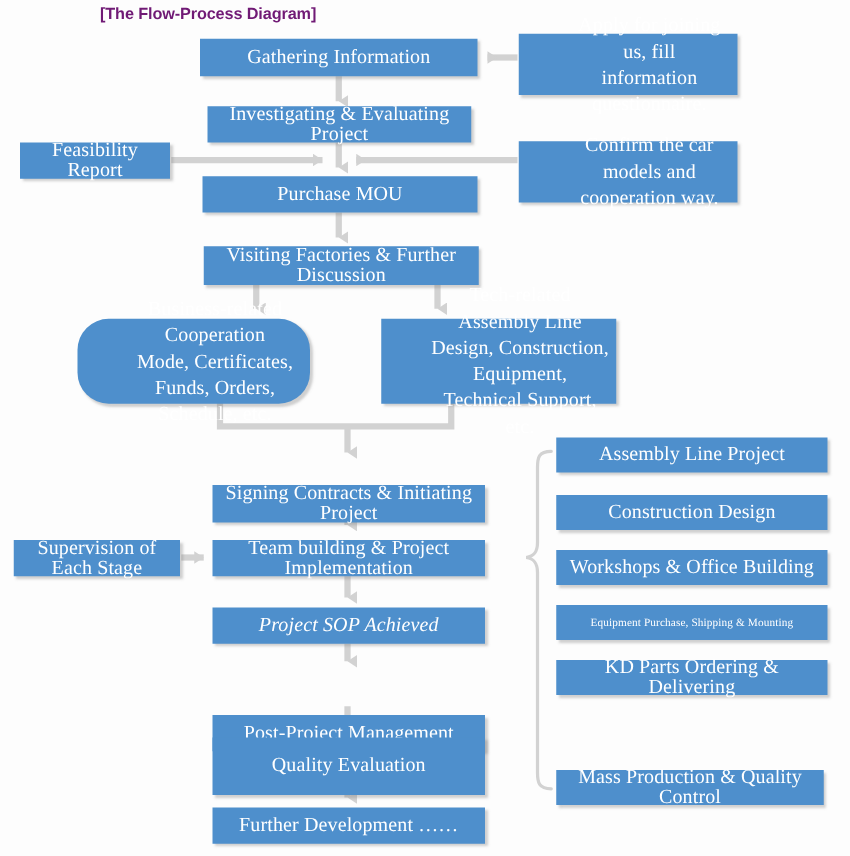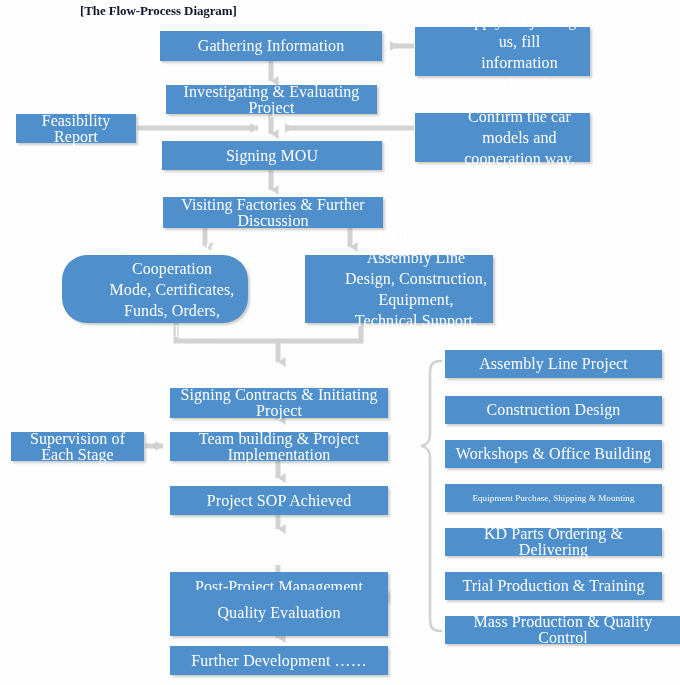--- a/index.html
+++ b/index.html
@@ -20,24 +20,24 @@
     left: 0;
     top: 0;
     width: 680px;
     height: 685px;
     pointer-events: none;
   }
   .title {
     position: absolute;
     left: 48px;
     top: 3px;
-    font-family: Liberation Serif, serif;
+    font-family: Liberation Sans, sans-serif;
     font-size: 13px;
     font-weight: bold;
-    color: #0f172a;
+    color: #701a75;
     letter-spacing: -0.1px;
     white-space: nowrap;
     padding-left: 32px;
   }
   .box {
     position: absolute;
     box-sizing: border-box;
     background: #4e8fcc;
     color: #ffffff;
     display: flex;
@@ -131,36 +131,36 @@
 
   <div class="box" style="left:160px; top:31px; width:222px; height:30px;">
     <span>Gathering Information</span>
   </div>
 
   <div class="box" style="left:166px; top:85px; width:211px; height:29px;">
     <span>Investigating &amp; Evaluating Project</span>
   </div>
 
   <div class="box" style="left:162px; top:141px; width:220px; height:29px;">
-    <span>Signing MOU</span>
+    <span>Purchase MOU</span>
   </div>
 
   <div class="box" style="left:163px; top:197px; width:220px; height:31px;">
     <span>Visiting Factories &amp; Further Discussion</span>
   </div>
 
   <div class="box" style="left:170px; top:369px; width:218px; height:30px;margin-top:19px;">
     <span>Signing Contracts &amp; Initiating Project</span>
   </div>
 
   <div class="box" style="left:170px; top:432px; width:218px; height:29px;">
     <span>Team building &amp; Project Implementation</span>
   </div>
 
-  <div class="box" style="left:170px; top:486px; width:218px; height:29px;">
+  <div class="box" style="left:170px; top:486px; width:218px; height:29px;font-style:italic;">
     <span>Project SOP Achieved</span>
   </div>
 
   <div class="box" style="left:170px; top:536px; width:218px; height:29px;margin-top:36px;">
     <span>Post-Project Management</span>
   </div>
 
   <div class="box" style="left:170px; top:590px; width:218px; height:46px;">
     <span>Quality Evaluation</span>
   </div>
@@ -220,21 +220,18 @@
   </div>
 
   <div class="box small-text" style="left:445px; top:484px; width:217px; height:28px;">
     <span>Equipment Purchase, Shipping &amp; Mounting</span>
   </div>
 
   <div class="box" style="left:445px; top:528px; width:217px; height:28px;">
     <span>KD Parts Ordering &amp; Delivering</span>
   </div>
 
-  <div class="box" style="left:445px; top:572px; width:217px; height:28px;">
-    <span>Trial Production &amp; Training</span>
-  </div>
-
-  <div class="box" style="left:445px; top:616px; width:236px; height:28px;">
+
+  <div class="box" style="left:445px; top:616px; width:214px; height:28px;">
     <span>Mass Production &amp; Quality Control</span>
   </div>
 
 </div>
 
 </body></html>

